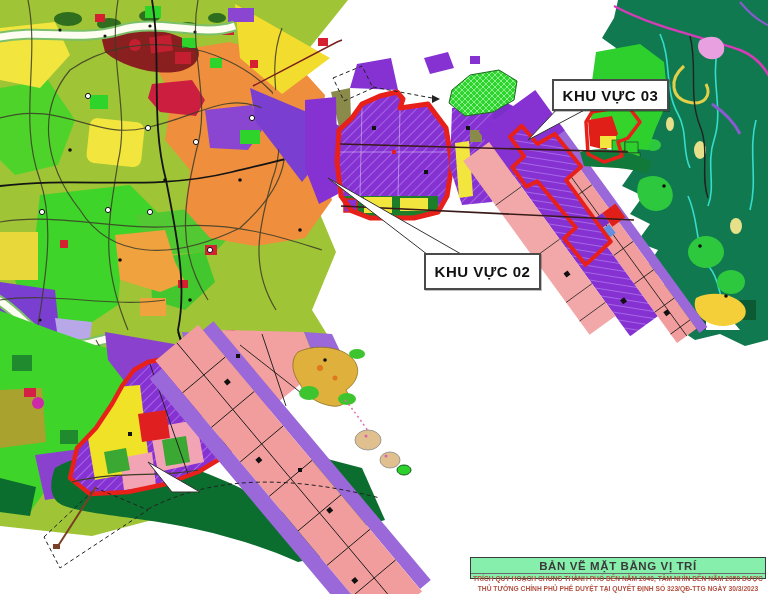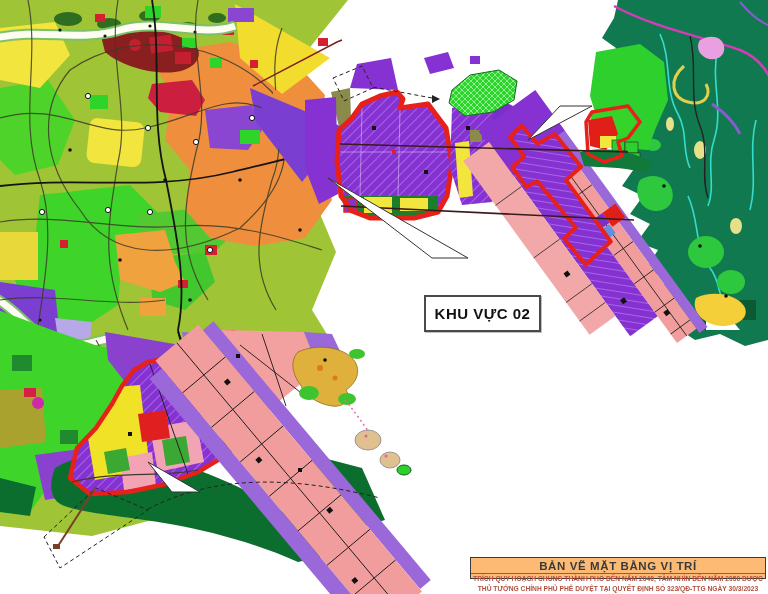--- a/index.html
+++ b/index.html
@@ -4,21 +4,21 @@
 <style>
   html,body{margin:0;padding:0;background:#fff;}
   .stage{position:relative;width:768px;height:594px;overflow:hidden;background:#ffffff;
          font-family:"Liberation Sans",sans-serif;}
   .stage svg{position:absolute;left:0;top:0;}
   .callout{position:absolute;background:#ffffff;border:2px solid #4a4a4a;
            display:flex;align-items:center;justify-content:center;
            font-weight:bold;color:#111;font-size:15px;letter-spacing:.5px;
            box-shadow:1px 1px 0 rgba(0,0,0,.25);}
   .title-block{position:absolute;left:470px;top:557px;width:296px;height:22px;
-               background:#fdba74;border:1px solid #3a3a3a;box-sizing:border-box;}
+               background:#86efac;border:1px solid #3a3a3a;box-sizing:border-box;}
   .tb-title{height:15px;display:flex;align-items:center;justify-content:center;
             font-size:11.5px;font-weight:bold;color:#3a3a3a;letter-spacing:.6px;
             border-bottom:1px solid #6a6a6a;}
   .tb-note{font-size:6.7px;line-height:8.6px;font-weight:600;color:#b05040;
            text-align:center;padding-top:1px;white-space:nowrap;}
 </style>
 </head>
 <body>
 
 <div class="stage">
@@ -353,22 +353,25 @@
         <rect x="298" y="468" width="4" height="4" fill="#111"></rect>
   </g>
 
   <g stroke="#333" stroke-width="1">
     <path d="M172,492 L200,492 L148,462 Z" fill="#fff"></path>
     <path d="M432,258 L468,258 L328,178 Z" fill="#fff"></path>
     <path d="M560,106 L592,106 L528,140 Z" fill="#fff"></path>
   </g>
 </svg>
 
-<div class="callout" style="left:424px;top:253px;width:113px;height:33px;margin-top:42px;">
+<div class="callout" style="left:424px;top:253px;width:113px;height:33px;">
   <span>KHU VỰC 02</span>
+</div>
+<div class="callout" style="left:552px;top:79px;width:113px;height:28px;">
+  <span>KHU VỰC 03</span>
 </div>
 
 <div class="title-block">
   <div class="tb-title">BẢN VẼ MẶT BẰNG VỊ TRÍ</div>
   <div class="tb-note">TRÍCH QUY HOẠCH CHUNG THÀNH PHỐ ĐẾN NĂM 2040, TẦM NHÌN ĐẾN NĂM 2050 ĐƯỢC</div>
   <div class="tb-note">THỦ TƯỚNG CHÍNH PHỦ PHÊ DUYỆT TẠI QUYẾT ĐỊNH SỐ 323/QĐ-TTG NGÀY 30/3/2023</div>
 </div>
 </div>
 
 </body></html>

